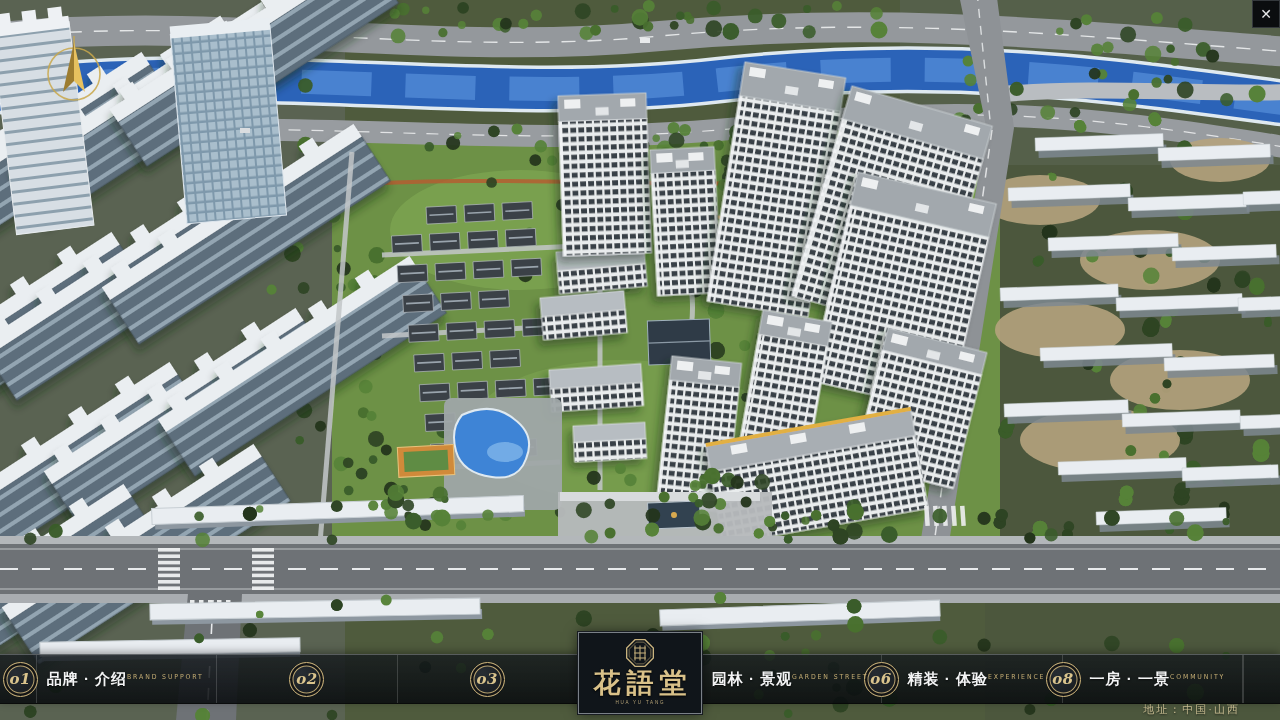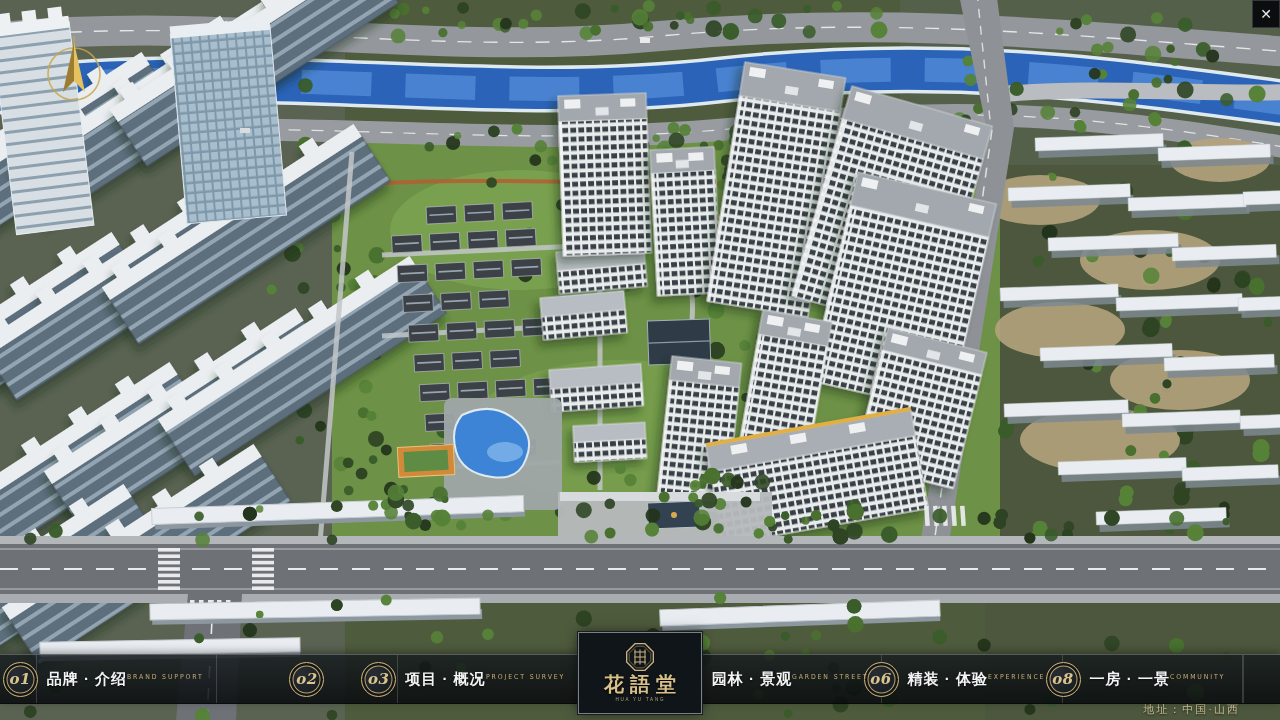--- a/index.html
+++ b/index.html
@@ -32,21 +32,21 @@
   .cn{font-weight:700;font-size:15px;color:#f3f4f5;letter-spacing:1px;white-space:nowrap;
       font-family:sans-serif;text-shadow:0 1px 2px rgba(0,0,0,.6);}
   .en{margin-top:1px;font-size:10px;color:#c6ae74;letter-spacing:3px;white-space:nowrap;
       transform:scale(.62);transform-origin:0 50%;font-family:"DejaVu Sans",sans-serif;}
 
   .logo-box{position:absolute;left:578px;top:632px;width:124px;height:82px;box-sizing:border-box;
             background:#10151a;border:1px solid #7a8087;outline:1px solid #181c21;
             display:flex;flex-direction:column;align-items:center;justify-content:center;
             cursor:pointer;box-shadow:0 0 12px rgba(0,0,0,.55);}
   .seal{width:30px;height:30px;margin-bottom:1px;}
-  .logo-title{font-size:20px;color:#d9c189;font-weight:700;letter-spacing:6px;text-indent:6px;
+  .logo-title{font-size:27px;color:#d9c189;font-weight:700;letter-spacing:6px;text-indent:6px;
               font-family:serif;line-height:1.1;text-shadow:0 1px 2px #000;}
   .logo-sub{font-size:10px;color:#b7a477;letter-spacing:4px;white-space:nowrap;
             transform:scale(.45);margin-top:-1px;}
   .addr{position:absolute;right:40px;bottom:3px;font-size:11px;color:#c8bd92;letter-spacing:2px;
         font-family:Liberation Serif, serif;text-shadow:0 1px 2px rgba(0,0,0,.65);}
 </style>
 </head>
 <body>
 
 <div class="stage">
@@ -1157,24 +1157,20 @@
     </div>
     <div class="nav-item">
       <div class="badge">
           <span>o2</span>
         </div>
     </div>
     <div class="nav-item">
       <div class="badge">
           <span>o3</span>
         </div>
-      <div class="lbl">
-          <div class="cn">项目 · 概况</div>
-        <div class="en">PROJECT SURVEY</div>
-        </div>
     </div>
 
     <div class="center-gap"></div>
 
     <div class="nav-item">
       <div class="badge">
           <span>o5</span>
         </div>
       <div class="lbl">
           <div class="cn">园林 · 景观</div>

